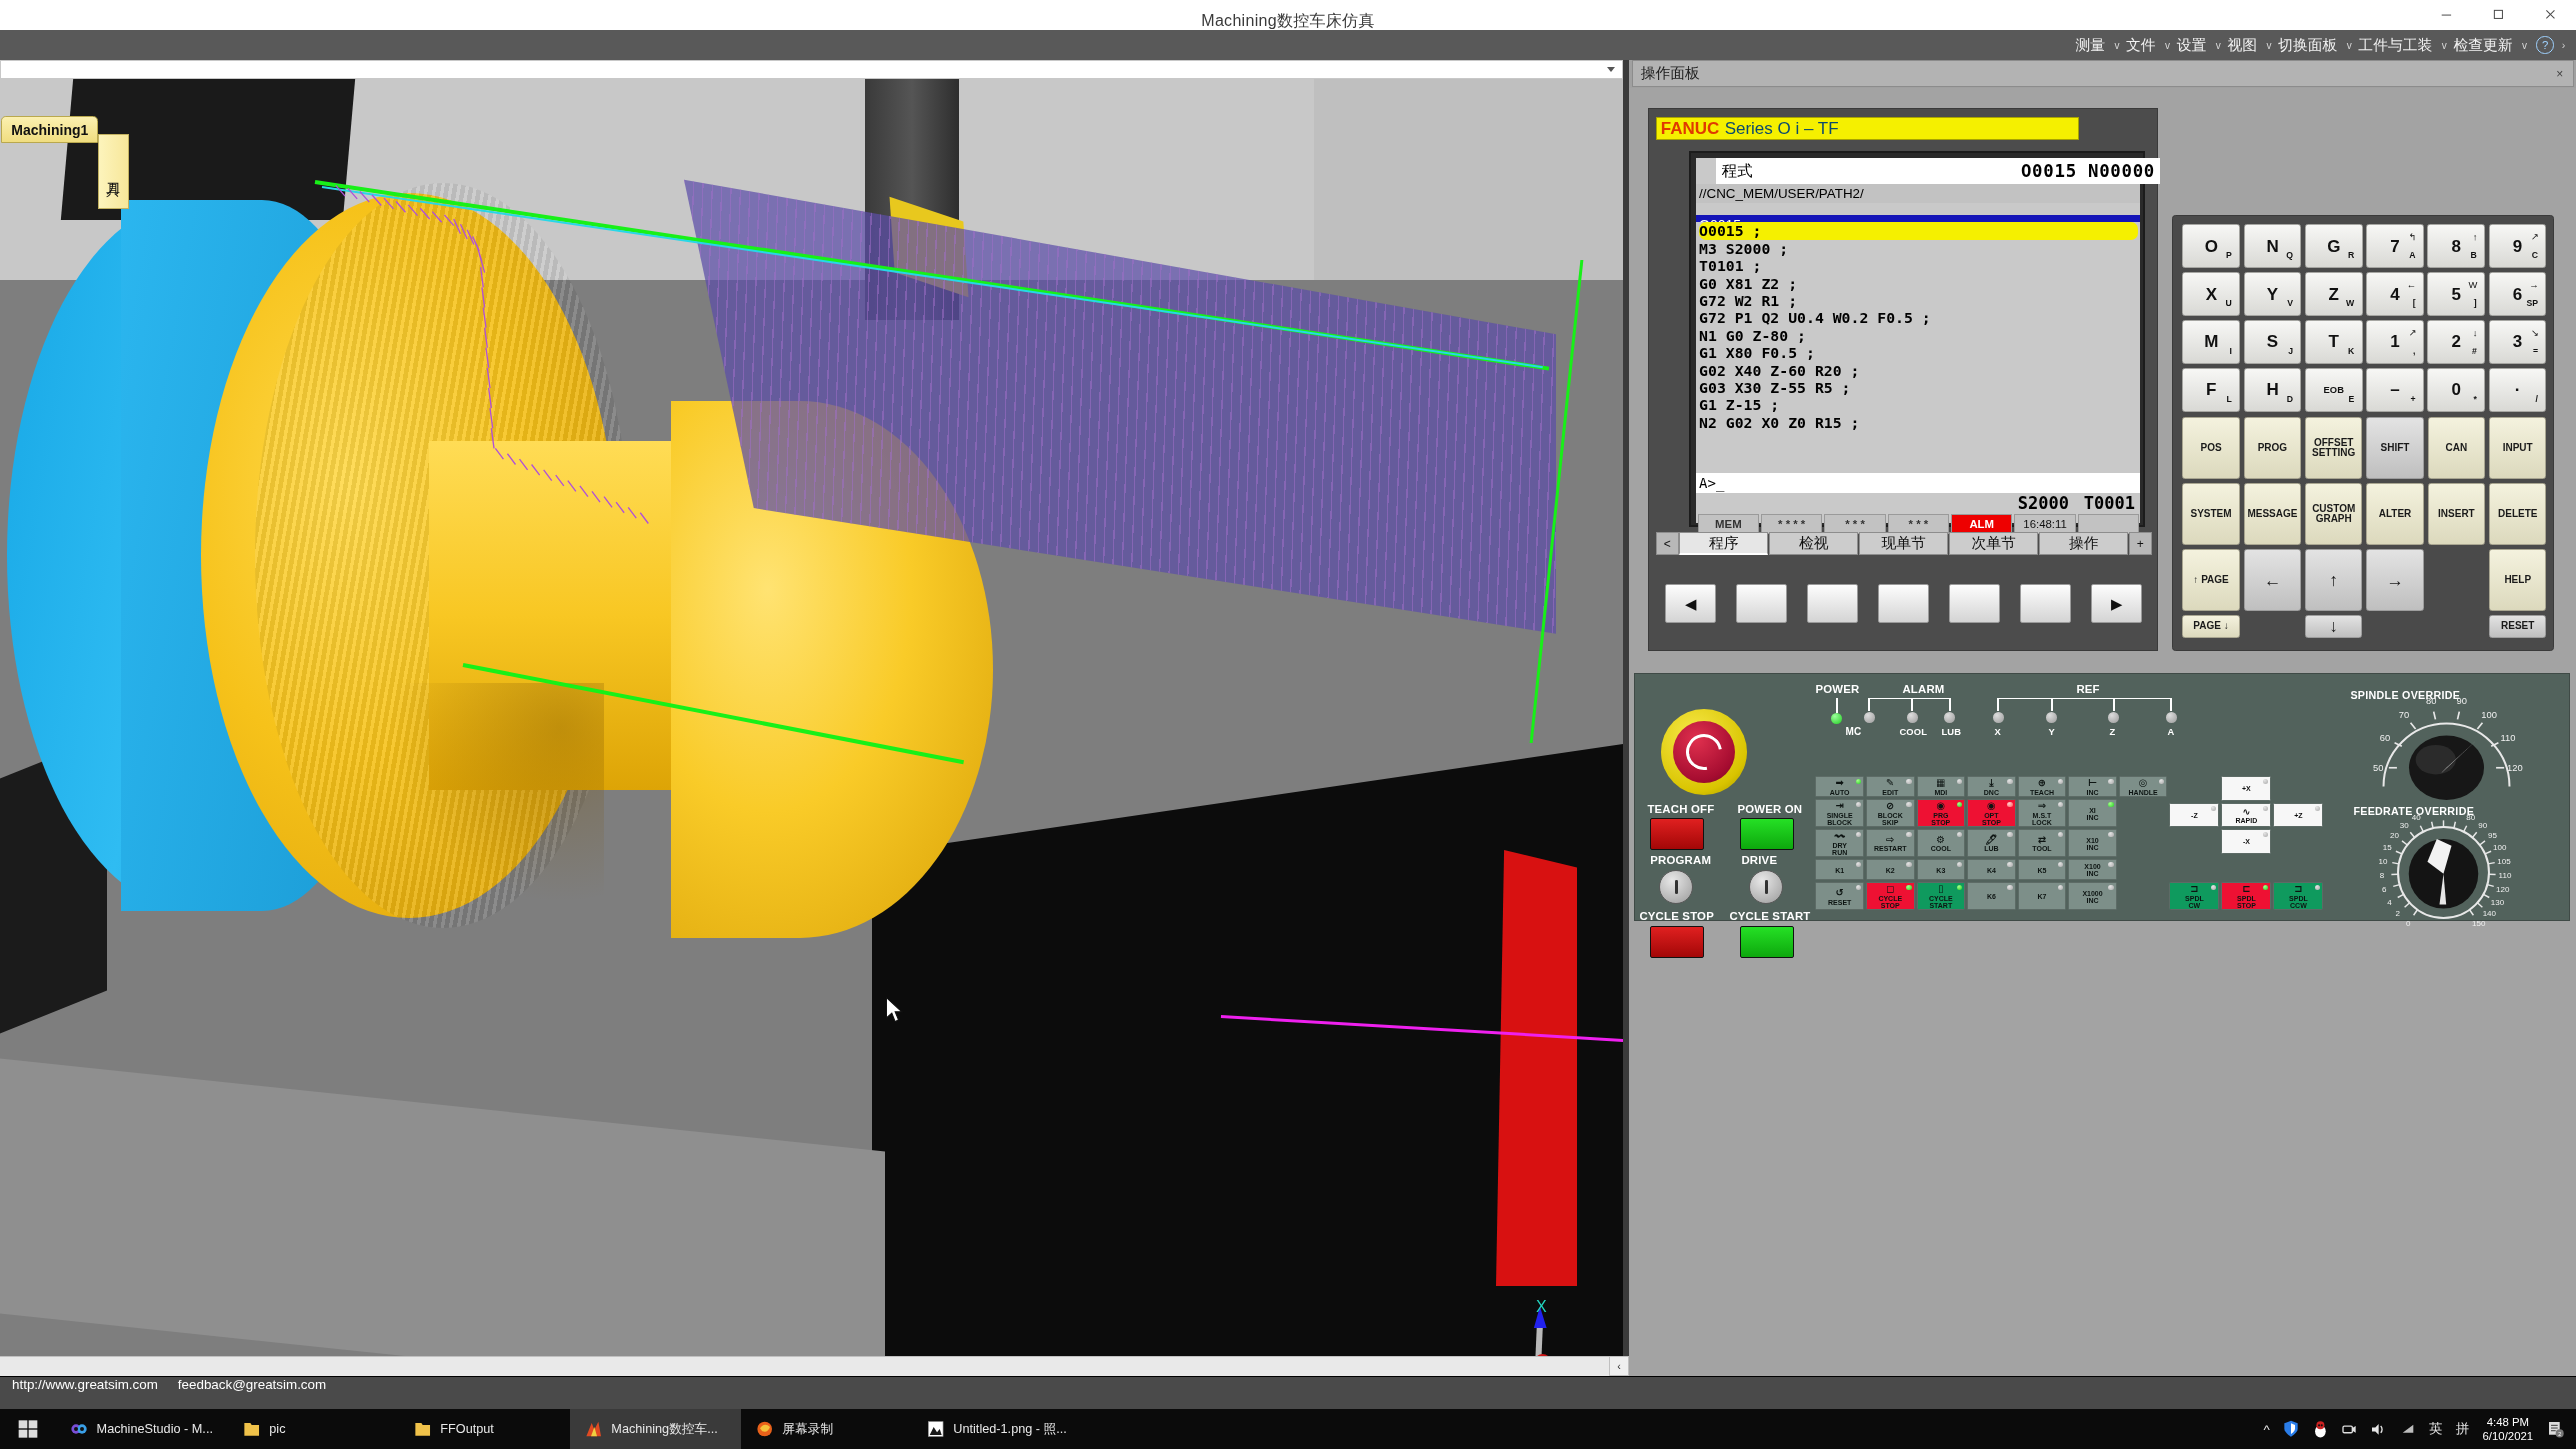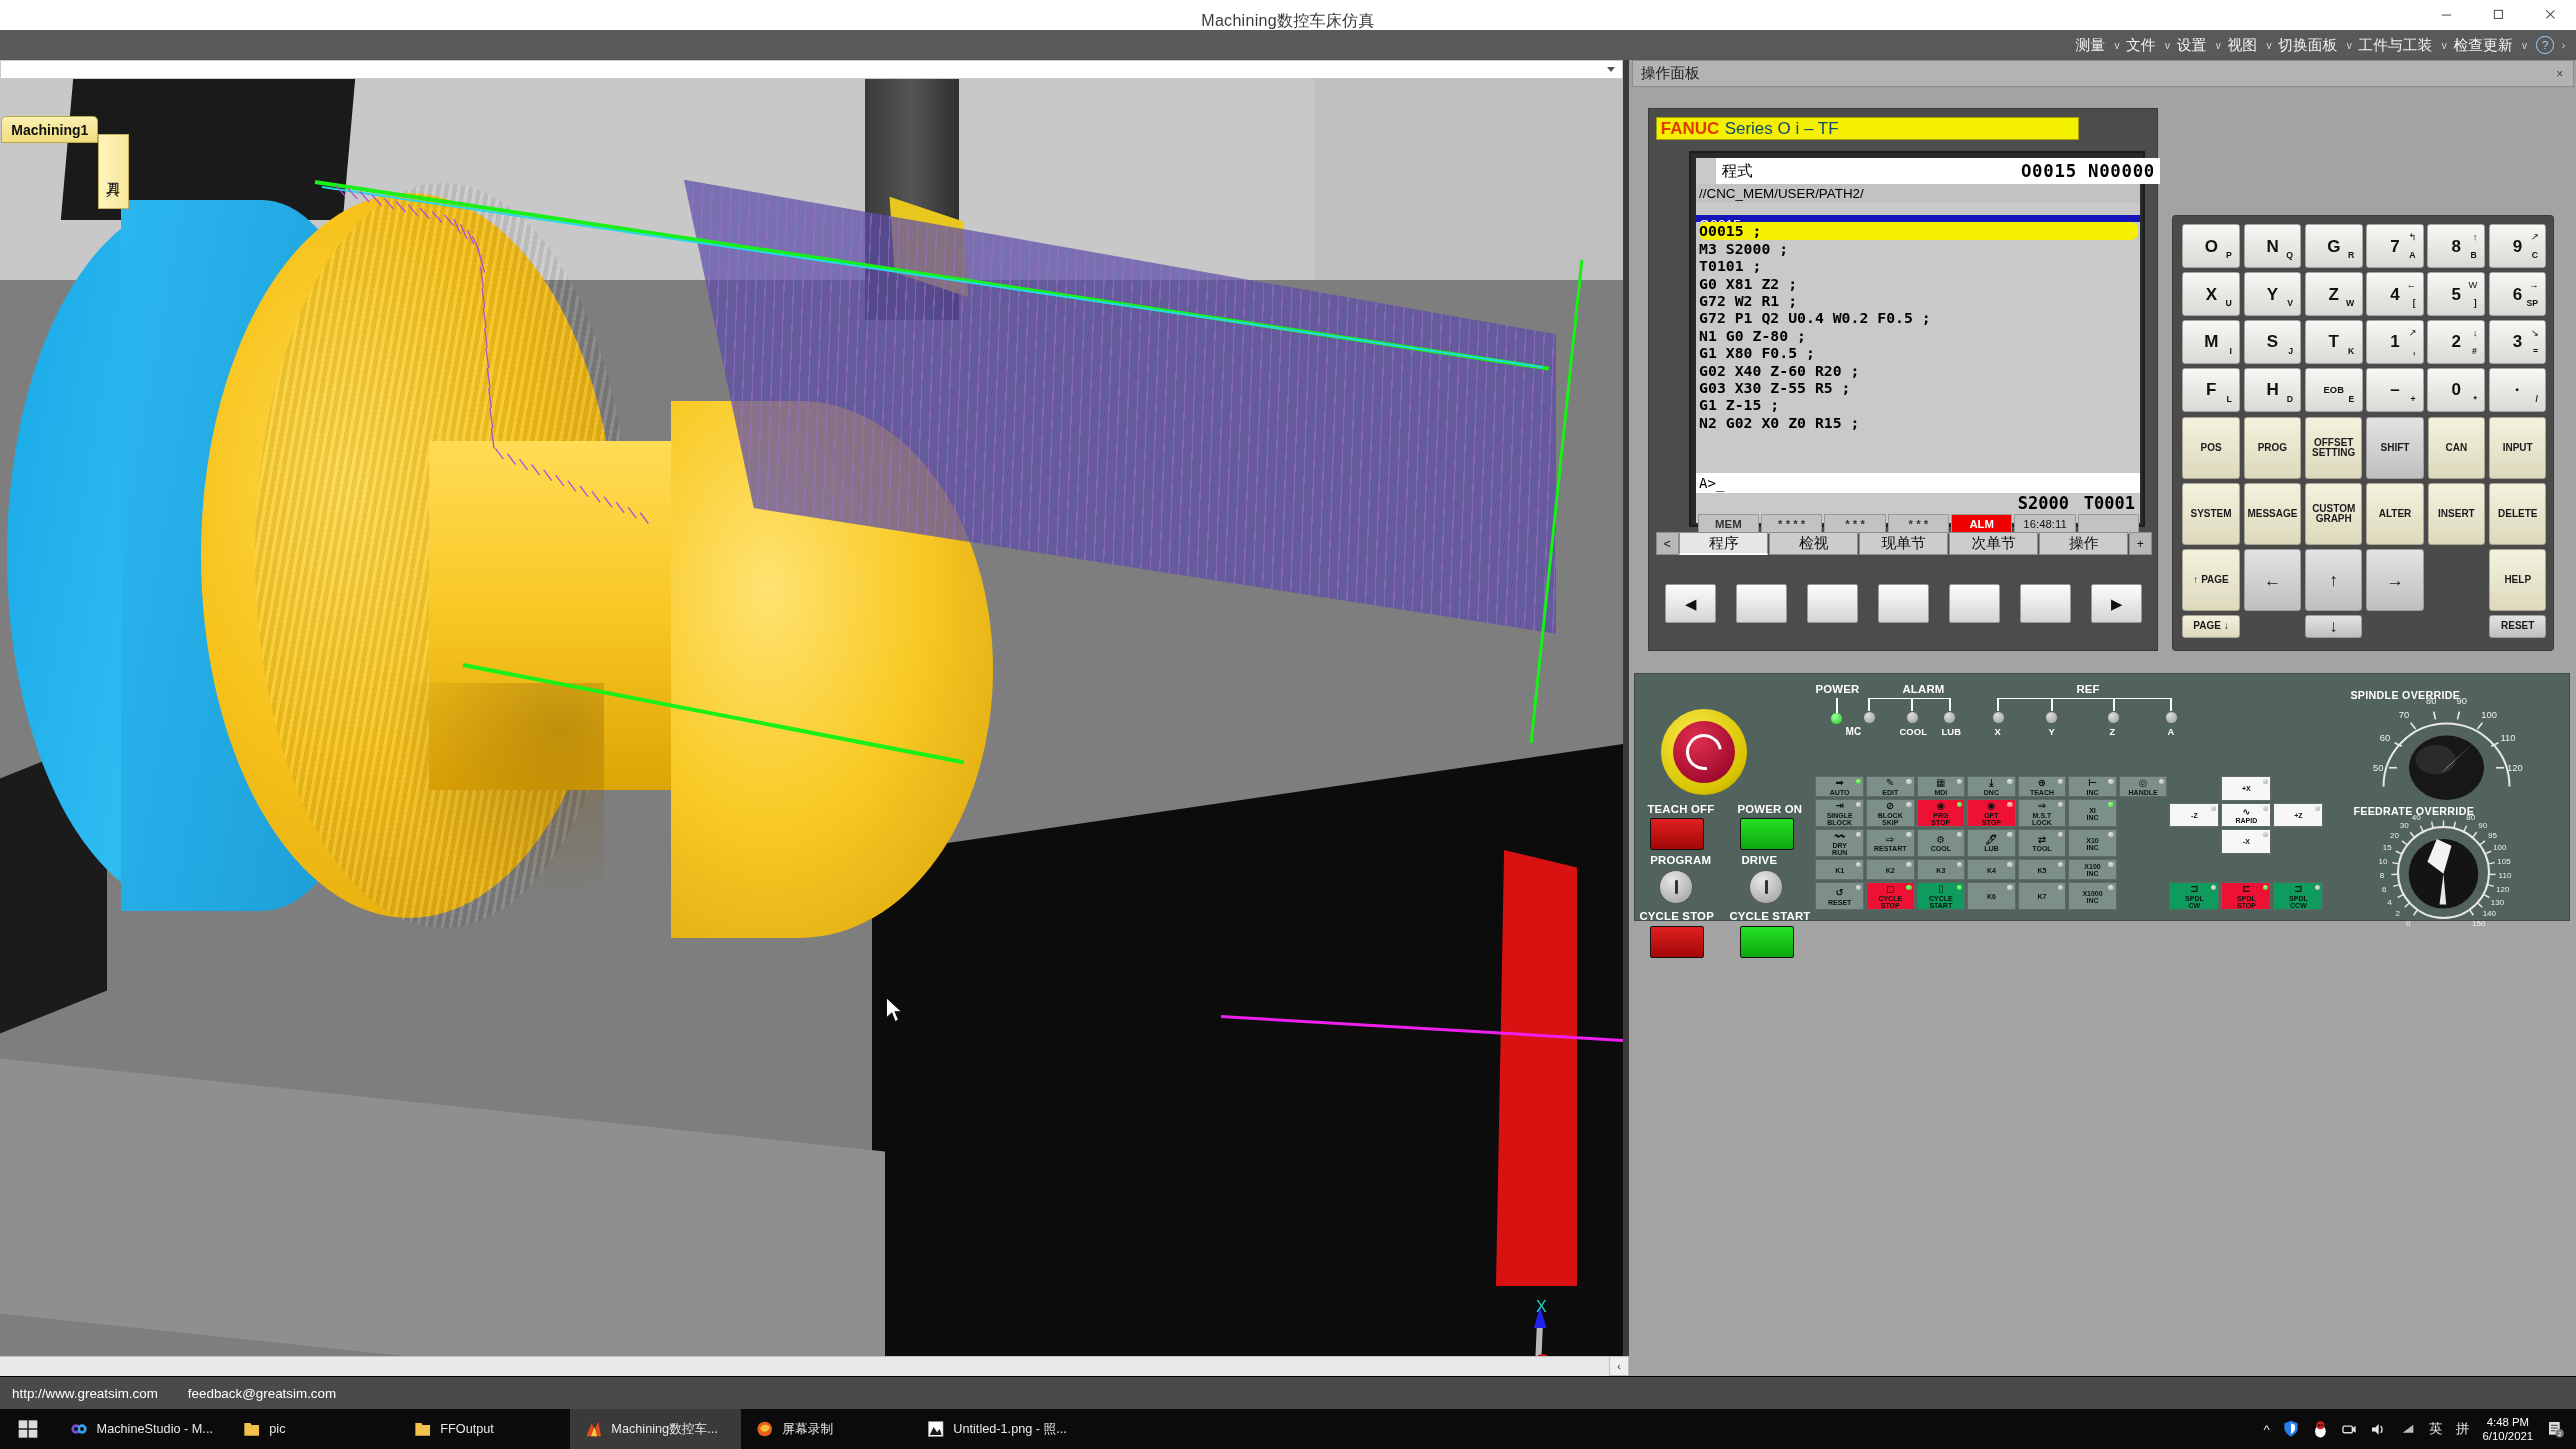--- a/index.html
+++ b/index.html
@@ -448,21 +448,21 @@
     position:absolute; left:534px; top:102px; width:154px; height:134px;
     display:grid; grid-template-columns:repeat(3,1fr); grid-template-rows:repeat(5,1fr); gap:2px;
   }
 
   .dial-box { position:absolute; }
   .dial-title { position:absolute; color:#ffffff; font-size:10.7px; font-weight:bold; letter-spacing:0.3px; }
 
   
   .statusbar {
     position:absolute; left:0; top:1377px; width:2576px; height:32px;
-    background:#4a4a4a; display:flex; align-items:center; gap:30px; padding-left:12px;
+    background:#4a4a4a; display:flex; align-items:flex-start; gap:20px; padding-left:12px;
     color:#ffffff; font-size:13.4px;
   }
   .taskbar {
     position:absolute; left:0; top:1409px; width:2576px; height:40px;
     background:#0b0b0b; display:flex; align-items:center;
   }
   .start-btn { width:55px; height:40px; display:flex; align-items:center; justify-content:center; }
   .tb-item {
     height:40px; display:flex; align-items:center; gap:9.4px; padding:0 14.8px;
     color:#e9e9e9; font-size:12.7px; min-width:171px;

